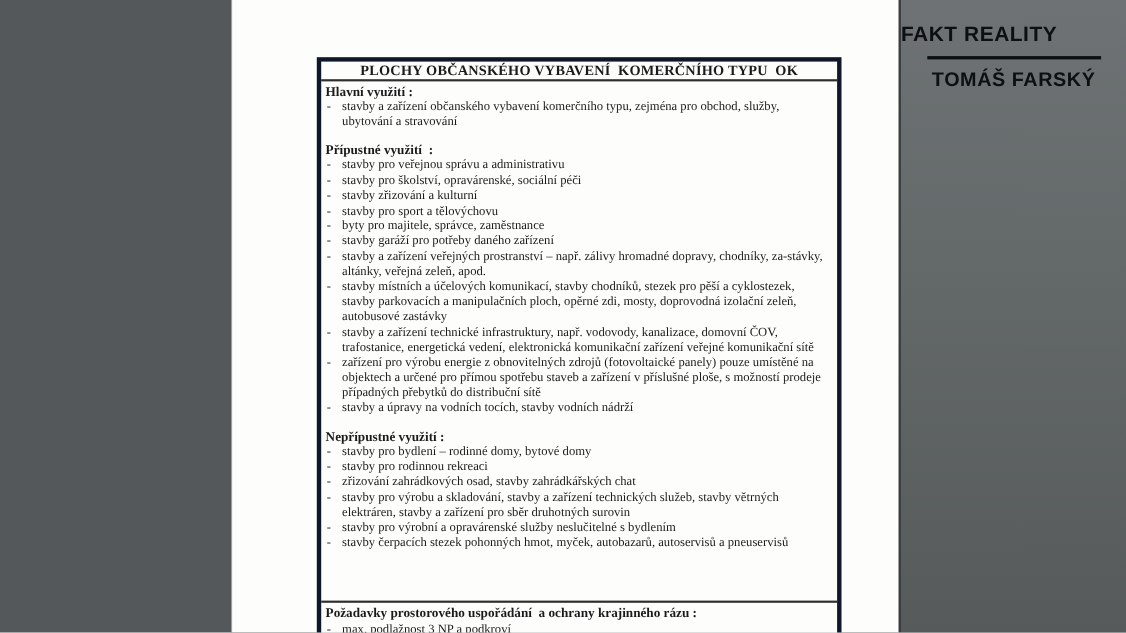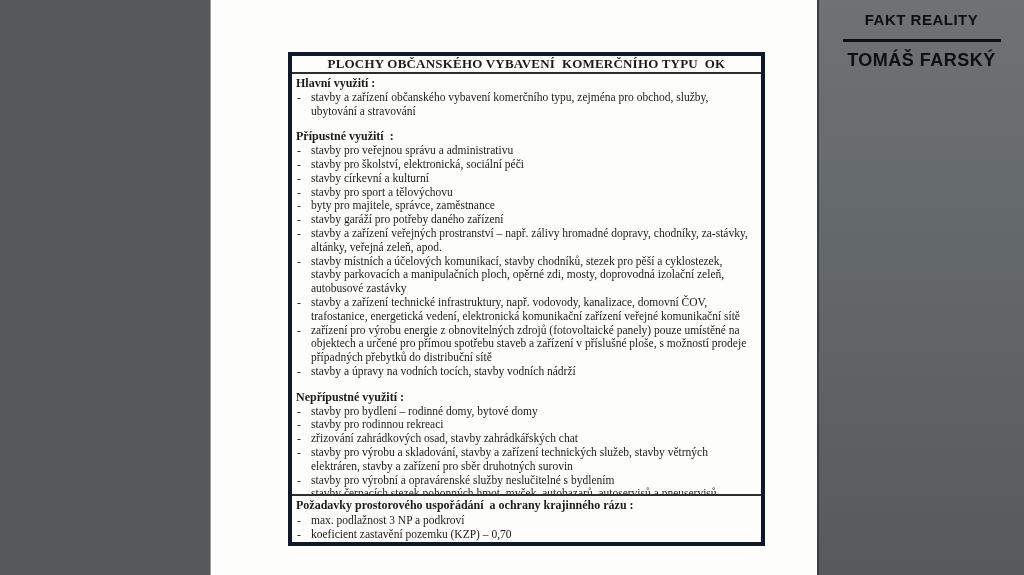--- a/index.html
+++ b/index.html
@@ -46,21 +46,21 @@
     border-bottom: 2px solid #2e2e2e;
     text-align: center;
     font-weight: bold;
     font-size: 13px;
     letter-spacing: 0.2px;
     white-space: pre-wrap;
     overflow: hidden;
   }
 
   .doc-body {
-    height: 420px;
+    height: 472px;
     padding: 3px 8px 0 4px;
     box-sizing: border-box;
     overflow: hidden;
   }
 
   .doc-footer {
     border-top: 2px solid #2e2e2e;
     height: 48px;
     padding: 2px 6px 0 4px;
     box-sizing: border-box;
@@ -100,24 +100,23 @@
     position: absolute;
     left: 817px; top: 0;
     width: 205px; height: 575px;
     background: linear-gradient(180deg, #6e7274 0%, #656a6b 35%, #565a5b 100%);
     border-left: 2px solid #3a3e40;
     font-family: "Liberation Sans", "DejaVu Sans", sans-serif;
     color: #0d0f12;
   }
 
   .brand {
-    margin-top: 8px;
-    text-align: center;
-    font-weight: bold;
-    font-size: 15px;
+    margin-top: 20px;
+    font-weight: bold;
+    font-size: 19px;
     line-height: 24px;
     letter-spacing: 0.5px;
     white-space: pre;
   }
 
   .rule {
     width: 158px;
     height: 3px;
     background: #0d0f12;
     margin: 7px auto 6px auto;
@@ -149,25 +148,25 @@
           </div>
         </div>
         <div class="section">
           <div class="heading">Přípustné využití  :</div>
           <div class="item">
             <span class="dash">-</span>
             <span class="itext">stavby pro veřejnou správu a administrativu</span>
           </div>
           <div class="item">
             <span class="dash">-</span>
-            <span class="itext">stavby pro školství, elektronická, sociální péči</span>
-          </div>
-          <div class="item">
-            <span class="dash">-</span>
-            <span class="itext">stavby církevní a kulturní</span>
+            <span class="itext">stavby pro školství, opravárenské, sociální péči</span>
+          </div>
+          <div class="item">
+            <span class="dash">-</span>
+            <span class="itext">stavby zřizování a kulturní</span>
           </div>
           <div class="item">
             <span class="dash">-</span>
             <span class="itext">stavby pro sport a tělovýchovu</span>
           </div>
           <div class="item">
             <span class="dash">-</span>
             <span class="itext">byty pro majitele, správce, zaměstnance</span>
           </div>
           <div class="item">

